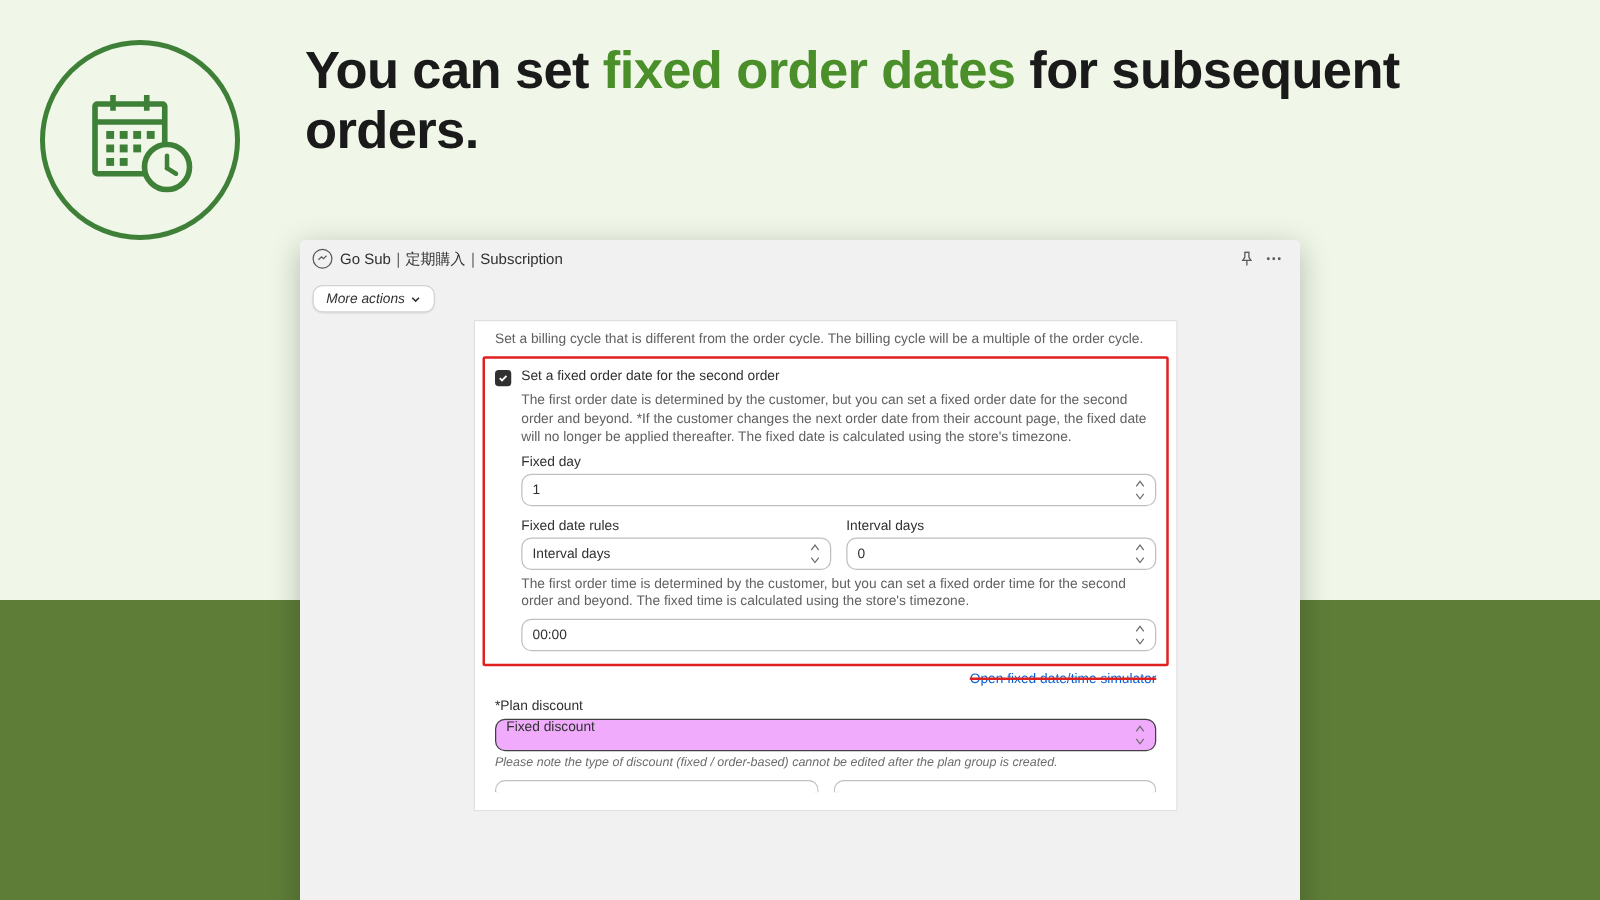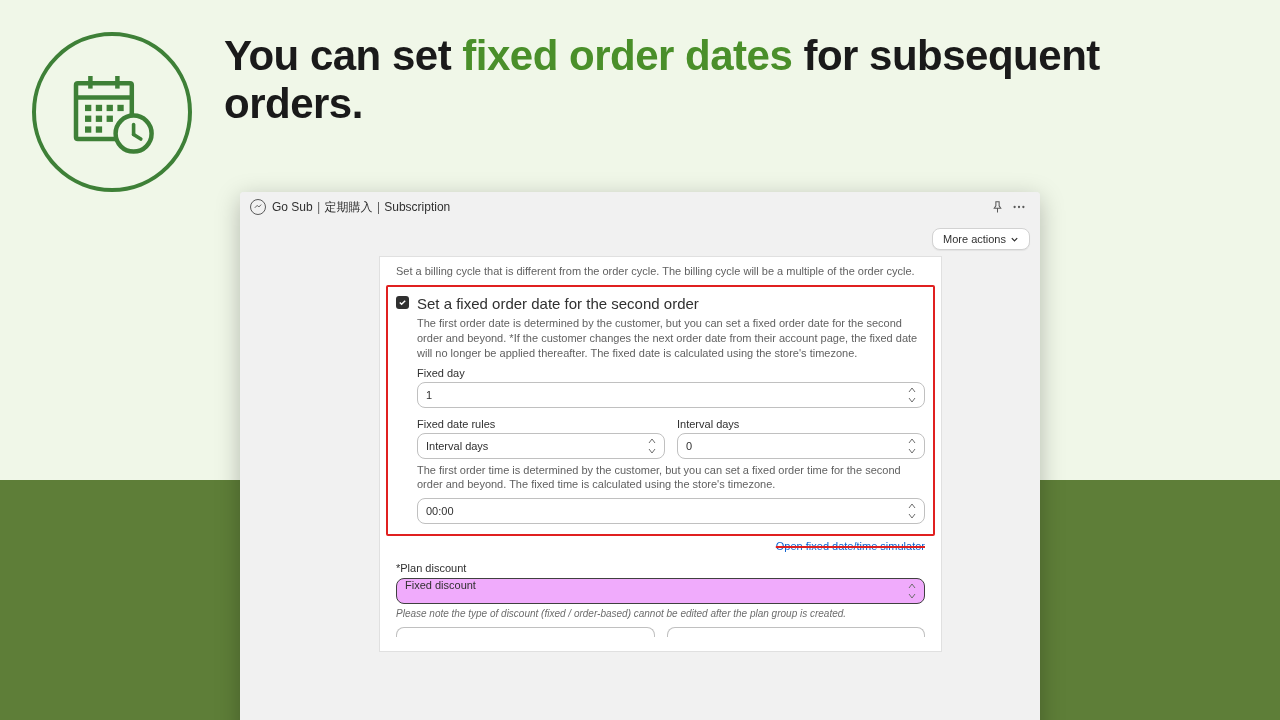--- a/index.html
+++ b/index.html
@@ -1,39 +1,39 @@
 <!DOCTYPE html>
 <html><head>
 <meta charset="utf-8">
 <style>
 * { margin: 0; padding: 0; box-sizing: border-box; }
 body { font-family: -apple-system, BlinkMacSystemFont, "Segoe UI", sans-serif; background: #f0f7e8; width: 1280px; height: 720px; overflow: hidden; position: relative; }
 .green-stripe { position: absolute; top: 480px; left: 0; right: 0; height: 240px; background: #5e7e38; }
-.hero { position: absolute; top: 32px; left: 32px; right: 40px; display: flex; gap: 32px; align-items: flex-start; }
+.hero { position: absolute; top: 32px; left: 32px; right: 40px; display: flex; gap: 52px; align-items: flex-start; }
 .icon-circle { width: 160px; height: 160px; border: 4px solid #3e8037; border-radius: 50%; display: flex; align-items: center; justify-content: center; flex-shrink: 0; }
 .icon-circle svg { width: 90px; height: 90px; }
 .headline { font-size: 42px; font-weight: 800; line-height: 1.15; color: #1a1a1a; letter-spacing: -0.5px; }
 .headline .accent { color: #4a8f2a; }
 .app-window { position: absolute; top: 192px; left: 240px; width: 800px; height: 624px; background: #f1f1f1; border-radius: 4px; box-shadow: 0 6px 24px rgba(0,0,0,0.25); overflow: hidden; font-size: 12px; color: #303030; }
 .app-bar { height: 30px; display: flex; align-items: center; padding: 0 10px; background: #f1f1f1; }
 .app-bar-icon { width: 16px; height: 16px; border: 1.5px solid #5a5a5a; border-radius: 50%; display: flex; align-items: center; justify-content: center; margin-right: 6px; }
 .app-bar-icon svg { width: 8px; height: 8px; }
 .app-bar-title { font-size: 12px; color: #303030; }
 .app-bar-spacer { flex: 1; }
 .app-bar-action { width: 22px; height: 22px; display: flex; align-items: center; justify-content: center; color: #5a5a5a; }
-.actions-row { padding: 6px 10px; display: flex; justify-content: flex-end; }
+.actions-row { padding: 6px 10px; display: flex; justify-content: flex-start; font-style: italic; }
 .more-actions { background: #fff; border: 1px solid #d2d2d2; border-radius: 8px; padding: 4px 10px; font-size: 11px; display: flex; align-items: center; gap: 4px; box-shadow: 0 1px 1px rgba(0,0,0,0.06); }
 .panel-wrap { padding: 0 98px; margin-left: 41px; }
 .panel { background: #fff; border: 1px solid #e0e0e0; border-radius: 0; padding: 8px 16px 14px; }
 .intro-text { font-size: 11px; color: #616161; margin-bottom: 8px; }
 .red-box { border: 2px solid #e02020; border-radius: 2px; padding: 6px 8px 10px; margin: 0 -10px 4px; }
 .chk-row { display: flex; align-items: flex-start; gap: 8px; margin-top: 2px; }
 .chk { width: 13px; height: 13px; background: #303030; border-radius: 3px; display: flex; align-items: center; justify-content: center; color: #fff; flex-shrink: 0; margin-top: 1px; }
 .chk svg { width: 9px; height: 9px; }
-.chk-label { font-size: 15px; color: #303030; }
+.chk-label { font-size: 11px; color: #303030; }
 .desc { font-size: 11px; color: #616161; margin: 4px 0 6px 21px; line-height: 1.35; }
 .field-label { font-size: 11px; color: #303030; margin: 4px 0 3px 21px; }
 .input-box { margin-left: 21px; height: 26px; background: #fff; border: 1px solid #c0c0c0; border-radius: 8px; display: flex; align-items: center; padding: 0 8px; position: relative; }
 .input-box .val { font-size: 11px; color: #303030; }
 .input-box .stepper { position: absolute; right: 6px; top: 50%; transform: translateY(-50%); width: 10px; height: 16px; display: flex; flex-direction: column; justify-content: space-between; }
 .stepper svg { width: 8px; height: 6px; display: block; }
 .two-col { display: flex; gap: 12px; margin-left: 21px; }
 .two-col > div { flex: 1; }
 .two-col .field-label { margin-left: 0; }
 .two-col .input-box { margin-left: 0; }

